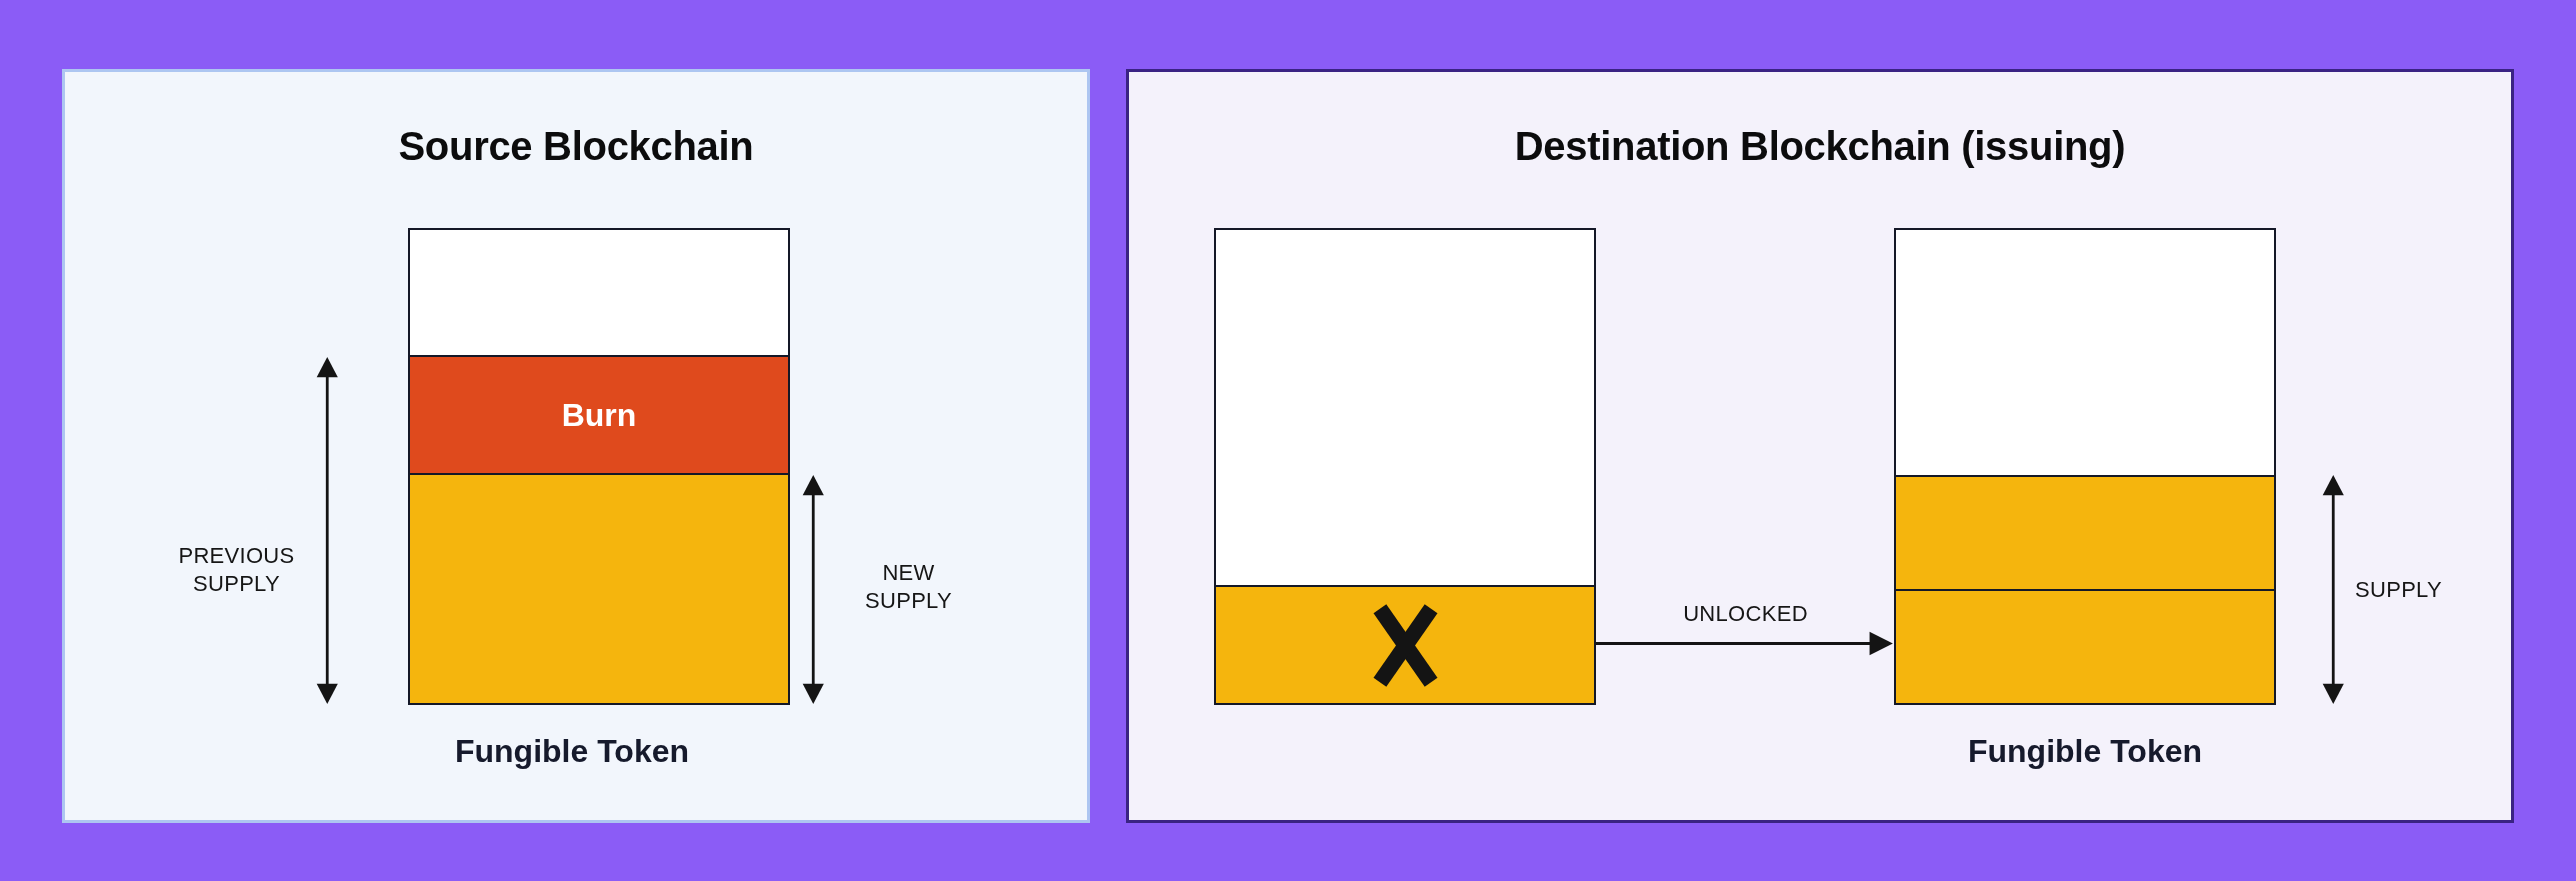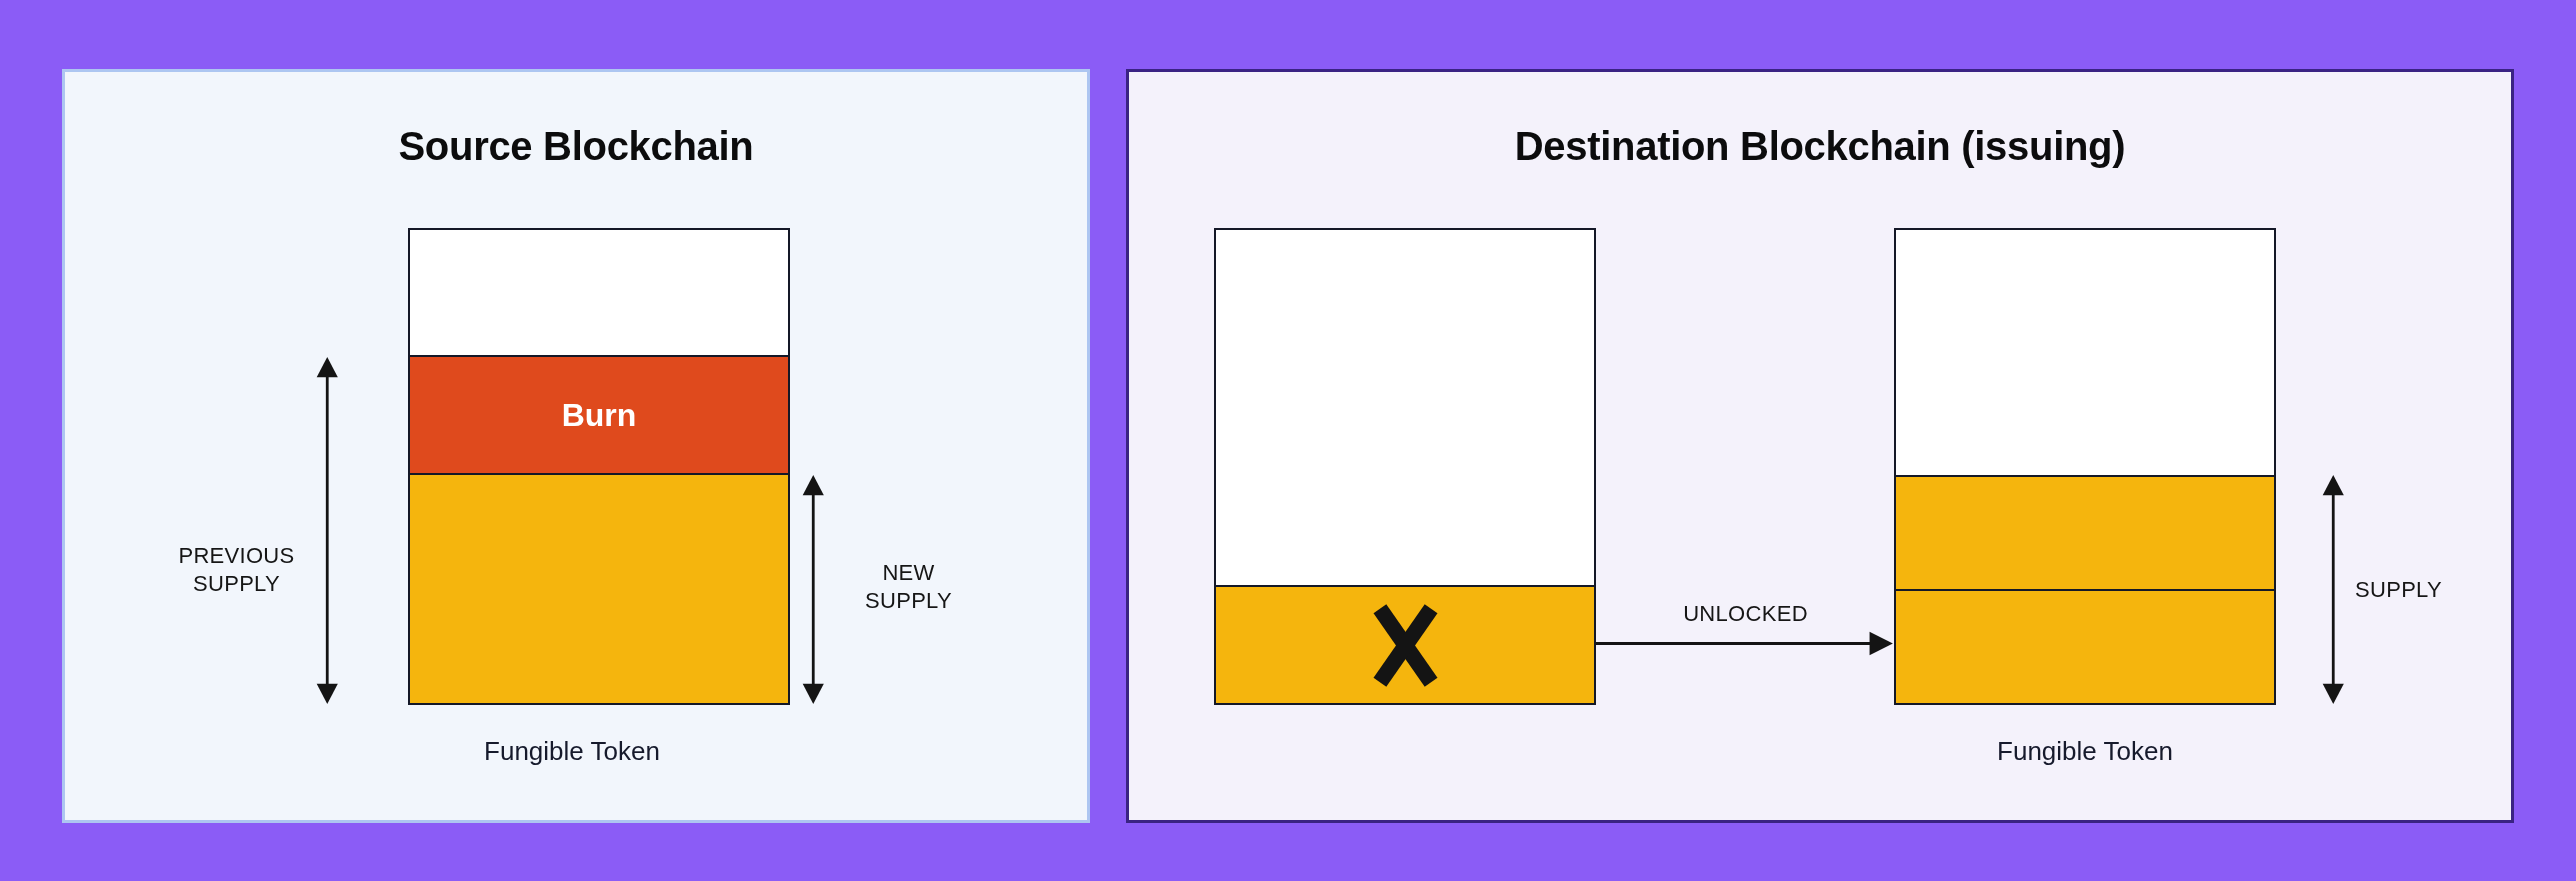--- a/index.html
+++ b/index.html
@@ -44,21 +44,21 @@
   #pool-gold-seg {
     top:355px; bottom:0; border-top:2.8px solid #141827;
     display:flex; align-items:center; justify-content:center;
   }
 
   #dest-gold-seg { top:245px; bottom:0; border-top:2.8px solid #141827; }
   #dest-gold-divider { position:absolute; top:359px; left:0; right:0; height:2.2px; }
 
   .caption {
     position:absolute; top:733px; width:382px; height:36px; line-height:36px;
-    text-align:center; font-size:26px; font-weight:400; white-space:nowrap;
+    text-align:center; font-size:32px; font-weight:700; white-space:nowrap;
   }
   #source-bar-caption { left:381px;  }
   #pool-caption       { left:1214px; }
   #dest-bar-caption   { left:1894px; }
 
   .small-label {
     position:absolute; font-size:22px; line-height:28px; letter-spacing:0.3px;
     text-align:center; white-space:pre-line; font-weight:500;
   }
   #previous-supply-label { left:125px;  width:223px; top:508px;margin-top:34px;  }

